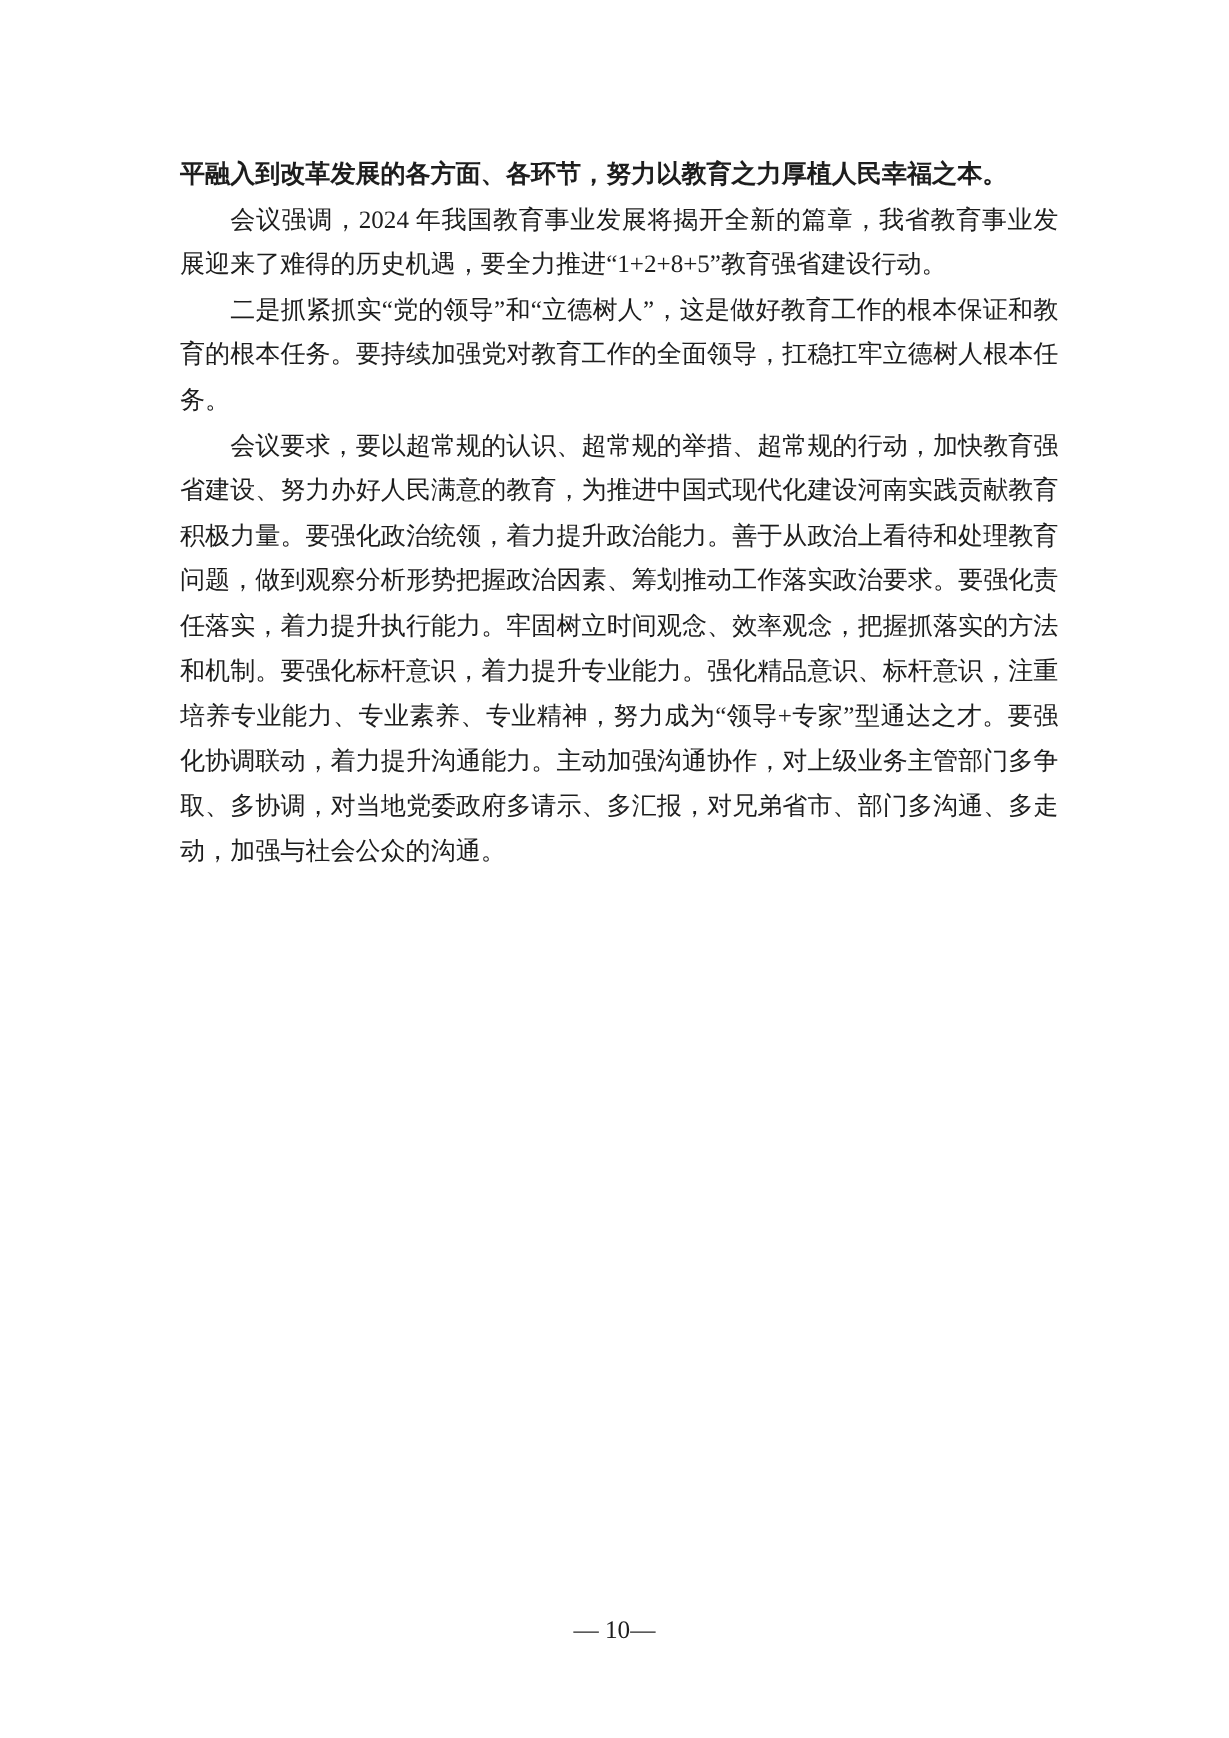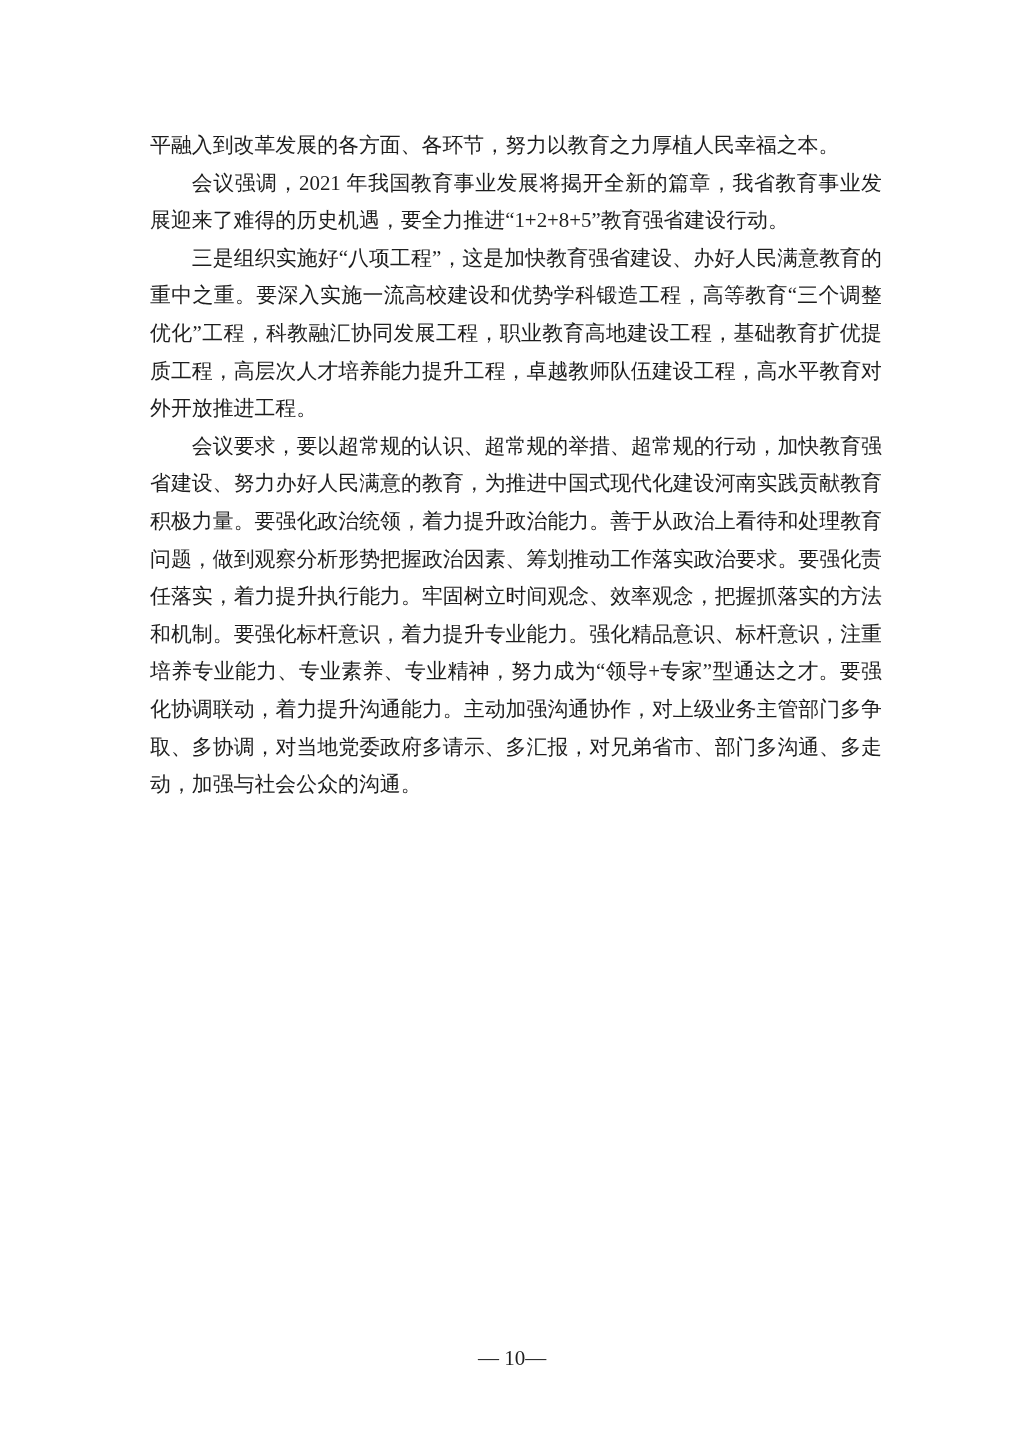--- a/index.html
+++ b/index.html
@@ -27,39 +27,40 @@
     letter-spacing: 0;
   }
   .para {
     margin: 0;
     padding: 0;
     text-indent: 2em;
     word-break: break-all;
   }
   .para.no-indent {
     text-indent: 0;
+    font-weight: bold;
   }
   .footer {
     position: absolute;
     left: 0;
     top: 1342px;
     width: 1024px;
     text-align: center;
     font-size: 21px;
     line-height: 32px;
     color: #1d1d1d;
   }
 </style>
 </head>
 <body>
 
 <div class="page">
 
   <div class="content">
     <p class="para no-indent">平融入到改革发展的各方面、各环节，努力以教育之力厚植人民幸福之本。</p>
-    <p class="para">会议强调，2021 年我国教育事业发展将揭开全新的篇章，我省教育事业发展迎来了难得的历史机遇，要全力推进“1+2+8+5”教育强省建设行动。</p>
-    <p class="para">三是组织实施好“八项工程”，这是加快教育强省建设、办好人民满意教育的重中之重。要深入实施一流高校建设和优势学科锻造工程，高等教育“三个调整优化”工程，科教融汇协同发展工程，职业教育高地建设工程，基础教育扩优提质工程，高层次人才培养能力提升工程，卓越教师队伍建设工程，高水平教育对外开放推进工程。</p>
+    <p class="para">会议强调，2024 年我国教育事业发展将揭开全新的篇章，我省教育事业发展迎来了难得的历史机遇，要全力推进“1+2+8+5”教育强省建设行动。</p>
+    <p class="para">二是抓紧抓实“党的领导”和“立德树人”，这是做好教育工作的根本保证和教育的根本任务。要持续加强党对教育工作的全面领导，扛稳扛牢立德树人根本任务。</p>
     <p class="para">会议要求，要以超常规的认识、超常规的举措、超常规的行动，加快教育强省建设、努力办好人民满意的教育，为推进中国式现代化建设河南实践贡献教育积极力量。要强化政治统领，着力提升政治能力。善于从政治上看待和处理教育问题，做到观察分析形势把握政治因素、筹划推动工作落实政治要求。要强化责任落实，着力提升执行能力。牢固树立时间观念、效率观念，把握抓落实的方法和机制。要强化标杆意识，着力提升专业能力。强化精品意识、标杆意识，注重培养专业能力、专业素养、专业精神，努力成为“领导+专家”型通达之才。要强化协调联动，着力提升沟通能力。主动加强沟通协作，对上级业务主管部门多争取、多协调，对当地党委政府多请示、多汇报，对兄弟省市、部门多沟通、多走动，加强与社会公众的沟通。</p>
   </div>
 
   <div class="footer">— 10—</div>
 
 </div>
 
 </body></html>

